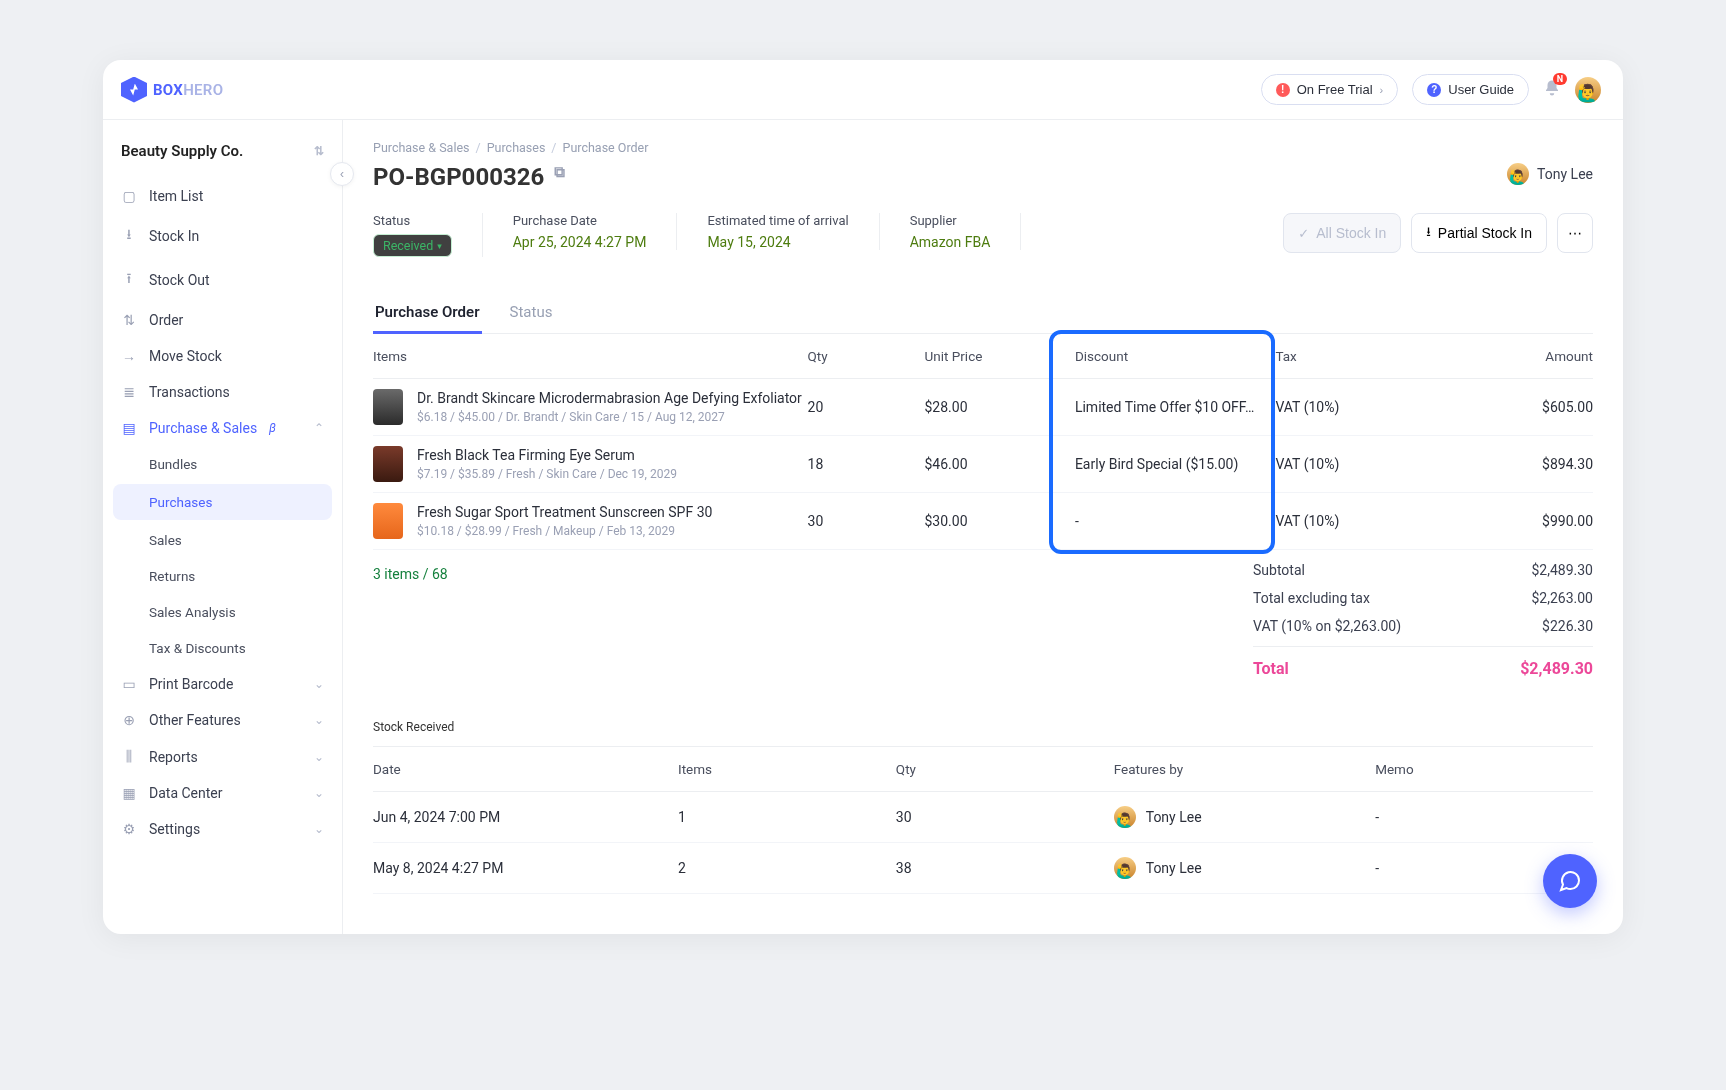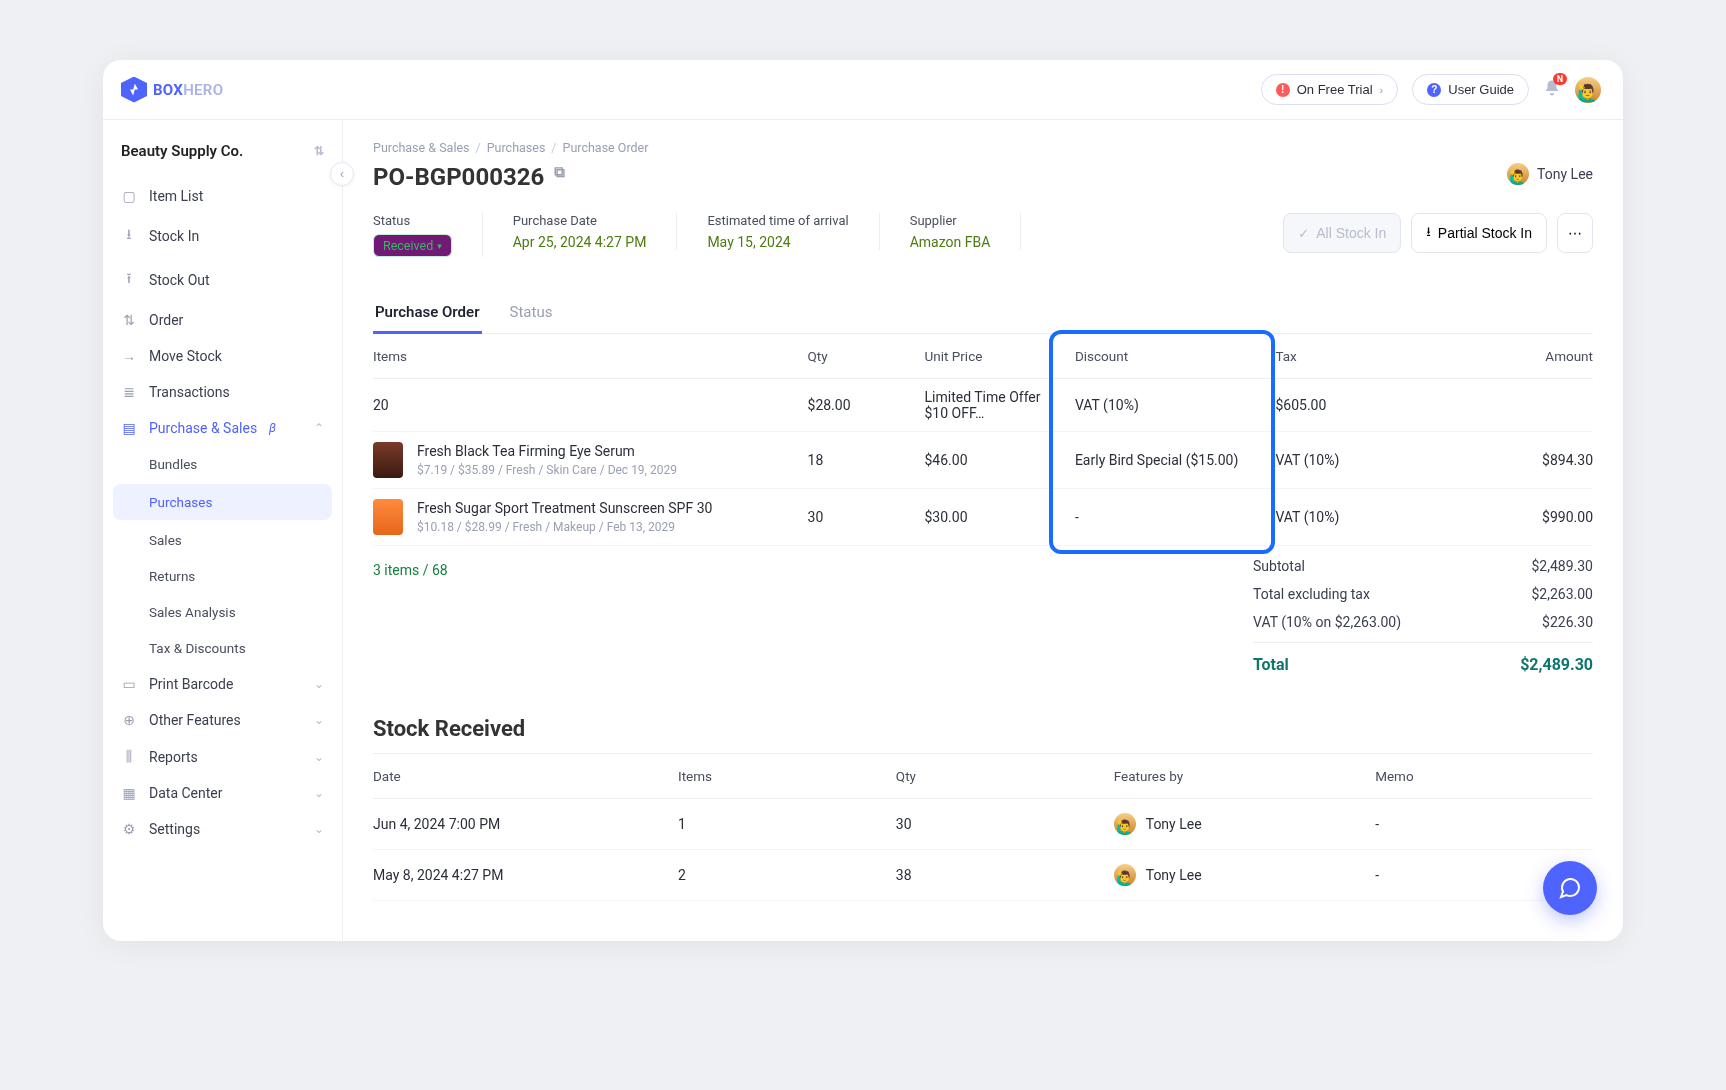--- a/index.html
+++ b/index.html
@@ -114,21 +114,21 @@
   .po-head { display: flex; justify-content: space-between; align-items: flex-start; margin-top: 8px; }
   .po-title { font-size: 24px; font-weight: 700; display: flex; align-items: flex-start; gap: 10px; }
   .po-title .copy-icon { font-size: 15px; color: #9aa0b4; cursor: pointer; }
   .owner { display: flex; align-items: center; gap: 8px; font-size: 14px; color: #3b4050; }
   .info-row { display: flex; gap: 30px; margin-top: 22px; align-items: flex-start; }
   .info-block { border-right: 1px solid #eceef1; padding-right: 30px; }
   .info-block:last-of-type { border-right: none; }
   .info-label { font-size: 13px; color: #4a4f5e; margin-bottom: 6px; }
   .info-value { font-size: 14px; color: #4d7c0f; }
   .status-chip {
-    background: #701a75; color: #3bb566; border: 1px solid #c5efd3;
+    background: #404040; color: #3bb566; border: 1px solid #c5efd3;
     border-radius: 6px; padding: 3px 9px; font-size: 12.5px;
     display: inline-flex; align-items: center; gap: 4px; cursor: pointer;
   }
   .status-chip .tri { font-size: 9px; }
   .action-btns { margin-left: auto; display: flex; gap: 10px; }
   .btn {
     border: 1px solid #e1e5ee;
     background: #fff;
     border-radius: 8px;
     padding: 8px 14px;
@@ -163,24 +163,24 @@
     position: absolute;
     border: 4px solid #1a6bff;
     border-radius: 12px;
     pointer-events: none;
   }
   
   .table-wrap { position: relative; }
   .items-summary { font-size: 14px; color: #15803d; margin-top: 16px; }
   .totals { margin-top: 6px; margin-left: auto; width: 340px; }
   .totals-row { display: flex; justify-content: space-between; padding: 6px 0; font-size: 14px; color: #3b4050; }
-  .totals-row.final { border-top: 1px solid #eceef1; margin-top: 6px; padding-top: 12px; font-weight: 700; font-size: 16px; color: #0f766e; }
+  .totals-row.final { border-top: 1px solid #eceef1; margin-top: 6px; padding-top: 12px; font-weight: 700; font-size: 16px; color: #ec4899; }
   .totals-flex { display: flex; align-items: flex-start; gap: 30px; }
   
-  .section-title { font-size: 22px; font-weight: 700; margin-top: 36px; margin-bottom: 4px; }
+  .section-title { font-size: 12px; font-weight: 400; margin-top: 36px; margin-bottom: 4px; }
   .shead, .srow { display: grid; grid-template-columns: 1.4fr 1fr 1fr 1.2fr 1fr; align-items: center; }
   .shead { border-top: 1px solid #eceef1; border-bottom: 1px solid #eceef1; padding: 14px 0; font-size: 13.5px; color: #4a4f5e; margin-top: 12px; }
   .srow { padding: 14px 0; border-bottom: 1px solid #f2f4f8; font-size: 14px; color: #2b2f3a; }
   .user-cell { display: flex; align-items: center; gap: 10px; }
   
   .chat-fab {
     position: absolute;
     right: 26px; bottom: 26px;
     width: 54px; height: 54px; border-radius: 50%;
     background: #4f63ff;
@@ -360,20 +360,27 @@
           <div class="thead">
             <div class="th">Items</div>
             <div class="th">Qty</div>
             <div class="th">Unit Price</div>
             <div class="th" id="discount-th">Discount</div>
             <div class="th">Tax</div>
             <div class="th">Amount</div>
           </div>
           <div id="item-rows">
               <div class="trow">
+                <div class="td item-cell">
+                  <div class="thumb t1"></div>
+                  <div>
+                    <div class="item-name">Dr. Brandt Skincare Microdermabrasion Age Defying Exfoliator</div>
+                    <div class="item-meta">$6.18 / $45.00 / Dr. Brandt / Skin Care / 15 / Aug 12, 2027</div>
+                  </div>
+                </div>
                 <div class="td">20</div>
                 <div class="td">$28.00</div>
                 <div class="td discount-cell">Limited Time Offer $10 OFF…</div>
                 <div class="td">VAT (10%)</div>
                 <div class="td">$605.00</div>
               </div>
               <div class="trow">
                 <div class="td item-cell">
                   <div class="thumb t2"></div>
                   <div>

